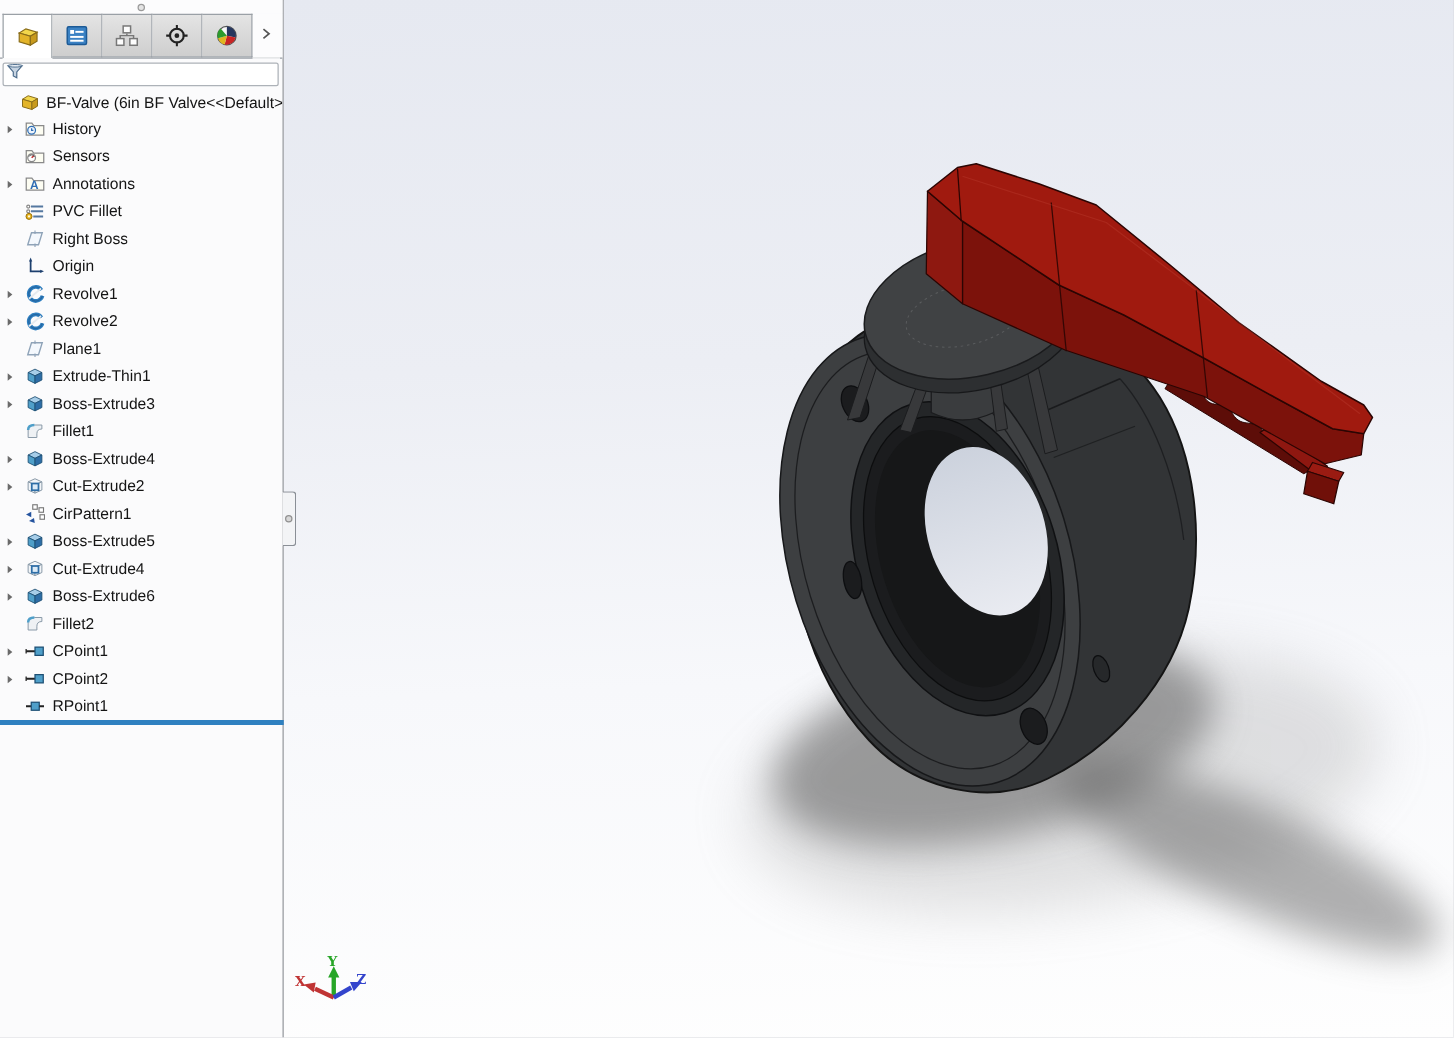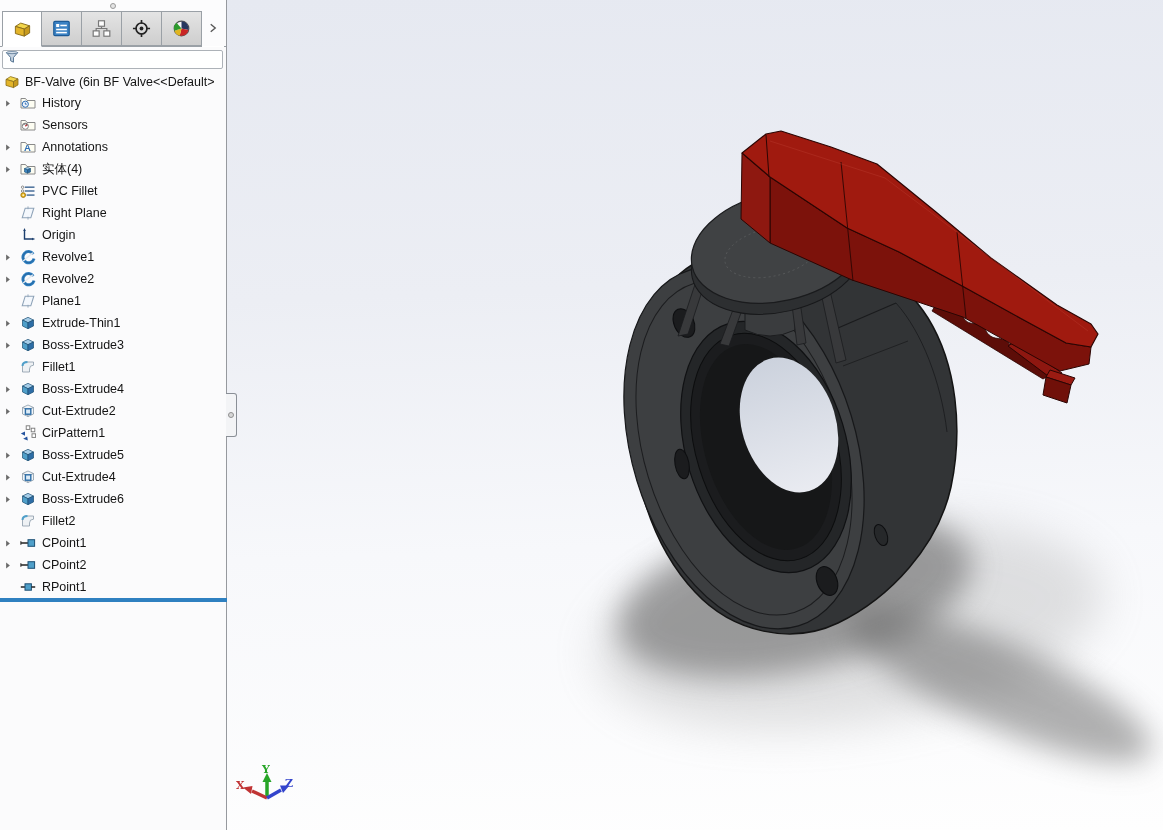--- a/index.html
+++ b/index.html
@@ -22,21 +22,21 @@
   .tab.active{background:#fff;border-bottom:1px solid #fff;margin-bottom:-1px;}
   .tab .ticon svg{width:19px;height:19px;display:block;}
   .more{width:22px;display:flex;align-items:center;justify-content:center;border-bottom:1px solid #fff;margin-bottom:-1px;}
   .more svg{width:12px;height:12px;}
   .filter-row{height:25px;padding:3px 3px 0 2px;box-sizing:border-box;}
   .filter-box{height:19px;border:1px solid #adb2b8;border-radius:2px;background:#fff;display:flex;align-items:center;padding-left:2px;box-sizing:border-box;}
   .filter-box svg{width:15px;height:15px;}
   
   .tree{font-size:12.5px;color:#141414;}
   .row{display:flex;align-items:center;height:22px;white-space:nowrap;overflow:hidden;cursor:default;}
-  .row.root{height:20px;padding-left:4px;}
+  .row.root{height:20px;padding-left:16px;}
   .row .arrow{width:15px;height:10px;flex:0 0 15px;display:flex;align-items:center;padding-left:5px;box-sizing:content-box;}
   .row .arrow svg{width:6px;height:9px;}
   .row .icon{width:16px;height:16px;flex:0 0 16px;margin-right:6px;}
   .row .icon svg{width:16px;height:16px;display:block;}
   .row.root .icon{margin-right:5px;}
   .row .label{overflow:hidden;}
   .rollback{height:4px;width:227px;background:var(--rollback,#2f80c0);}
   .splitter-tab{position:absolute;left:226px;top:393px;width:11px;height:44px;background:#f3f4f6;
     border:1px solid #8a8f96;border-left:none;border-radius:0 3px 3px 0;box-sizing:border-box;
     display:flex;align-items:center;justify-content:center;cursor:pointer;}
@@ -250,38 +250,20 @@
           </span>
           <span class="icon">
             <svg viewBox="0 0 16 16">
               <path d="M1,3.5 L5.5,3.5 L7,5.5 L15,5.5 L15,13 L1,13 Z" fill="#fdfdf2" stroke="#8a8a8a"></path>
               <text x="4" y="12.2" font-size="9.5" font-weight="bold" fill="#2f6eb5" font-family="Liberation Sans,sans-serif">A</text>
             </svg>
           </span>
           <span class="label">Annotations</span>
         </div>
         <div class="row">
-          <span class="arrow">
-            <svg viewBox="0 0 8 10">
-              <polygon points="1.5,1 6.5,5 1.5,9" fill="#6a6a6a"></polygon>
-            </svg>
-          </span>
-          <span class="icon">
-            <svg viewBox="0 0 16 16">
-              <path d="M1,3.5 L5.5,3.5 L7,5.5 L15,5.5 L15,13 L1,13 Z" fill="#fdfdf2" stroke="#8a8a8a"></path>
-              <g stroke="#1d4f73" stroke-width="0.6">
-                <polygon points="4.5,7.6 7.5,6.4 10.5,7.6 7.5,8.8" fill="#9cc6e8"></polygon>
-                <polygon points="4.5,7.6 7.5,8.8 7.5,12.2 4.5,11" fill="#3f86c0"></polygon>
-                <polygon points="7.5,8.8 10.5,7.6 10.5,11 7.5,12.2" fill="#2a6ba3"></polygon>
-              </g>
-            </svg>
-          </span>
-          <span class="label">实体(4)</span>
-        </div>
-        <div class="row">
           <span class="arrow"></span>
           <span class="icon">
             <svg viewBox="0 0 16 16">
               <circle cx="2.6" cy="4.2" r="1.2" fill="#fff" stroke="#888"></circle>
               <line x1="4.8" y1="4.2" x2="14.5" y2="4.2" stroke="#5578a0" stroke-width="1.6"></line>
               <circle cx="2.6" cy="8" r="1.2" fill="#fff" stroke="#888"></circle>
               <line x1="4.8" y1="8" x2="14.5" y2="8" stroke="#5578a0" stroke-width="1.6"></line>
               <circle cx="3.2" cy="12.1" r="2.4" fill="#e8b61f" stroke="#9a7008" stroke-width="0.8"></circle>
               <circle cx="3.2" cy="12.1" r="0.9" fill="#fff8e0"></circle>
               <line x1="6.6" y1="12.1" x2="14.5" y2="12.1" stroke="#5578a0" stroke-width="1.6"></line>
@@ -290,21 +272,21 @@
           <span class="label">PVC Fillet</span>
         </div>
         <div class="row">
           <span class="arrow"></span>
           <span class="icon">
             <svg viewBox="0 0 16 16">
               <polygon points="2.2,12.8 5.2,3.2 13.8,3.2 10.8,12.8" fill="#f4f8fd" stroke="#8fa3b8" stroke-width="1.1"></polygon>
               <path d="M8,1.4 V4.2 M8,11.8 V14.6" stroke="#8fa3b8" stroke-width="0.9"></path>
             </svg>
           </span>
-          <span class="label">Right Plane</span>
+          <span class="label">Right Boss</span>
         </div>
         <div class="row">
           <span class="arrow"></span>
           <span class="icon">
             <svg viewBox="0 0 16 16">
               <path d="M4.5,3.5 V12 H13" fill="none" stroke="#1c3f6e" stroke-width="1.4"></path>
               <polygon points="4.5,1 3.2,4.1 5.8,4.1" fill="#1c3f6e"></polygon>
               <polygon points="15.2,12 12.2,10.7 12.2,13.3" fill="#1c3f6e"></polygon>
             </svg>
           </span>

